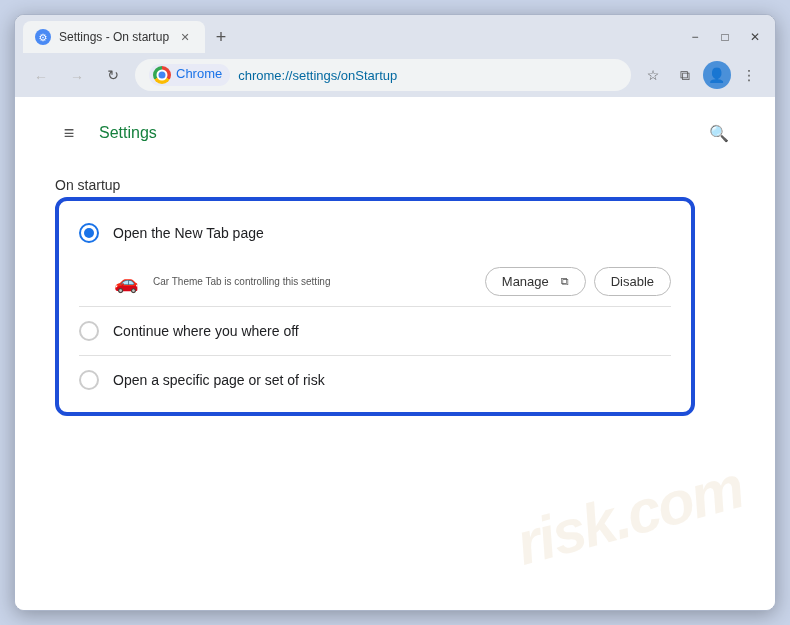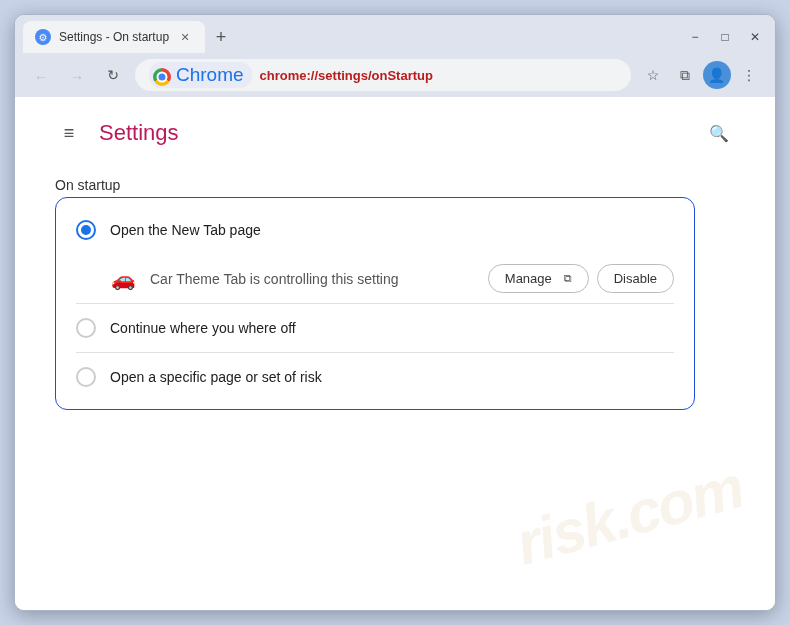--- a/index.html
+++ b/index.html
@@ -158,26 +158,26 @@
       border-radius: 20px;
       height: 32px;
       display: flex;
       align-items: center;
       padding: 0 14px;
       gap: 8px;
     }
 
     .chrome-badge {
       display: flex;
-      align-items: flex-end;
+      align-items: flex-start;
       gap: 5px;
       background: #e8eaf6;
       border-radius: 12px;
       padding: 2px 8px 2px 4px;
-      font-size: 19px;
+      font-size: 13px;
       font-weight: 500;
       color: #1a73e8;
     }
 
     .chrome-logo {
       width: 18px;
       height: 18px;
       border-radius: 50%;
       background: conic-gradient(#ea4335 0deg 120deg, #fbbc04 120deg 240deg, #34a853 240deg 360deg);
       position: relative;
@@ -192,23 +192,22 @@
       transform: translate(-50%, -50%);
       width: 7px;
       height: 7px;
       background: #4285f4;
       border-radius: 50%;
       border: 2px solid white;
     }
 
     .address-url {
       font-size: 13px;
-      color: #b91c1c;
-      flex: 1;
-      font-weight: bold;
+      color: #0369a1;
+      flex: 1;
     }
 
     .address-icons {
       display: flex;
       gap: 4px;
       align-items: center;
     }
 
     .addr-icon {
       width: 28px;
@@ -262,23 +261,23 @@
       cursor: pointer;
       width: 28px;
       height: 28px;
       display: flex;
       align-items: center;
       justify-content: center;
       border-radius: 50%;
     }
 
     .settings-title {
-      font-size: 22px;
+      font-size: 16px;
       font-weight: 400;
-      color: #be185d;
+      color: #15803d;
     }
 
     .search-icon-btn {
       width: 32px;
       height: 32px;
       display: flex;
       align-items: center;
       justify-content: center;
       border-radius: 50%;
       cursor: pointer;
@@ -288,21 +287,21 @@
 
     .section-label {
       font-size: 14px;
       color: #333;
       margin-bottom: 4px;
       font-weight: 400;
     }
 
     .options-card {
       background: white;
-      border: 1px solid #1d4ed8;
+      border: 4px solid #1d4ed8;
       border-radius: 12px;
       padding: 8px 0;
       max-width: 640px;
     }
 
     .option-row {
       display: flex;
       align-items: center;
       padding: 14px 20px;
       gap: 14px;
@@ -353,21 +352,21 @@
     .car-icon {
       width: 28px;
       height: 28px;
       display: flex;
       align-items: center;
       justify-content: center;
       font-size: 20px;
     }
 
     .extension-text {
-      font-size: 14px;
+      font-size: 10px;
       color: #555;
       flex: 1;
     }
 
     .ext-buttons {
       display: flex;
       gap: 8px;
     }
 
     .ext-btn {

